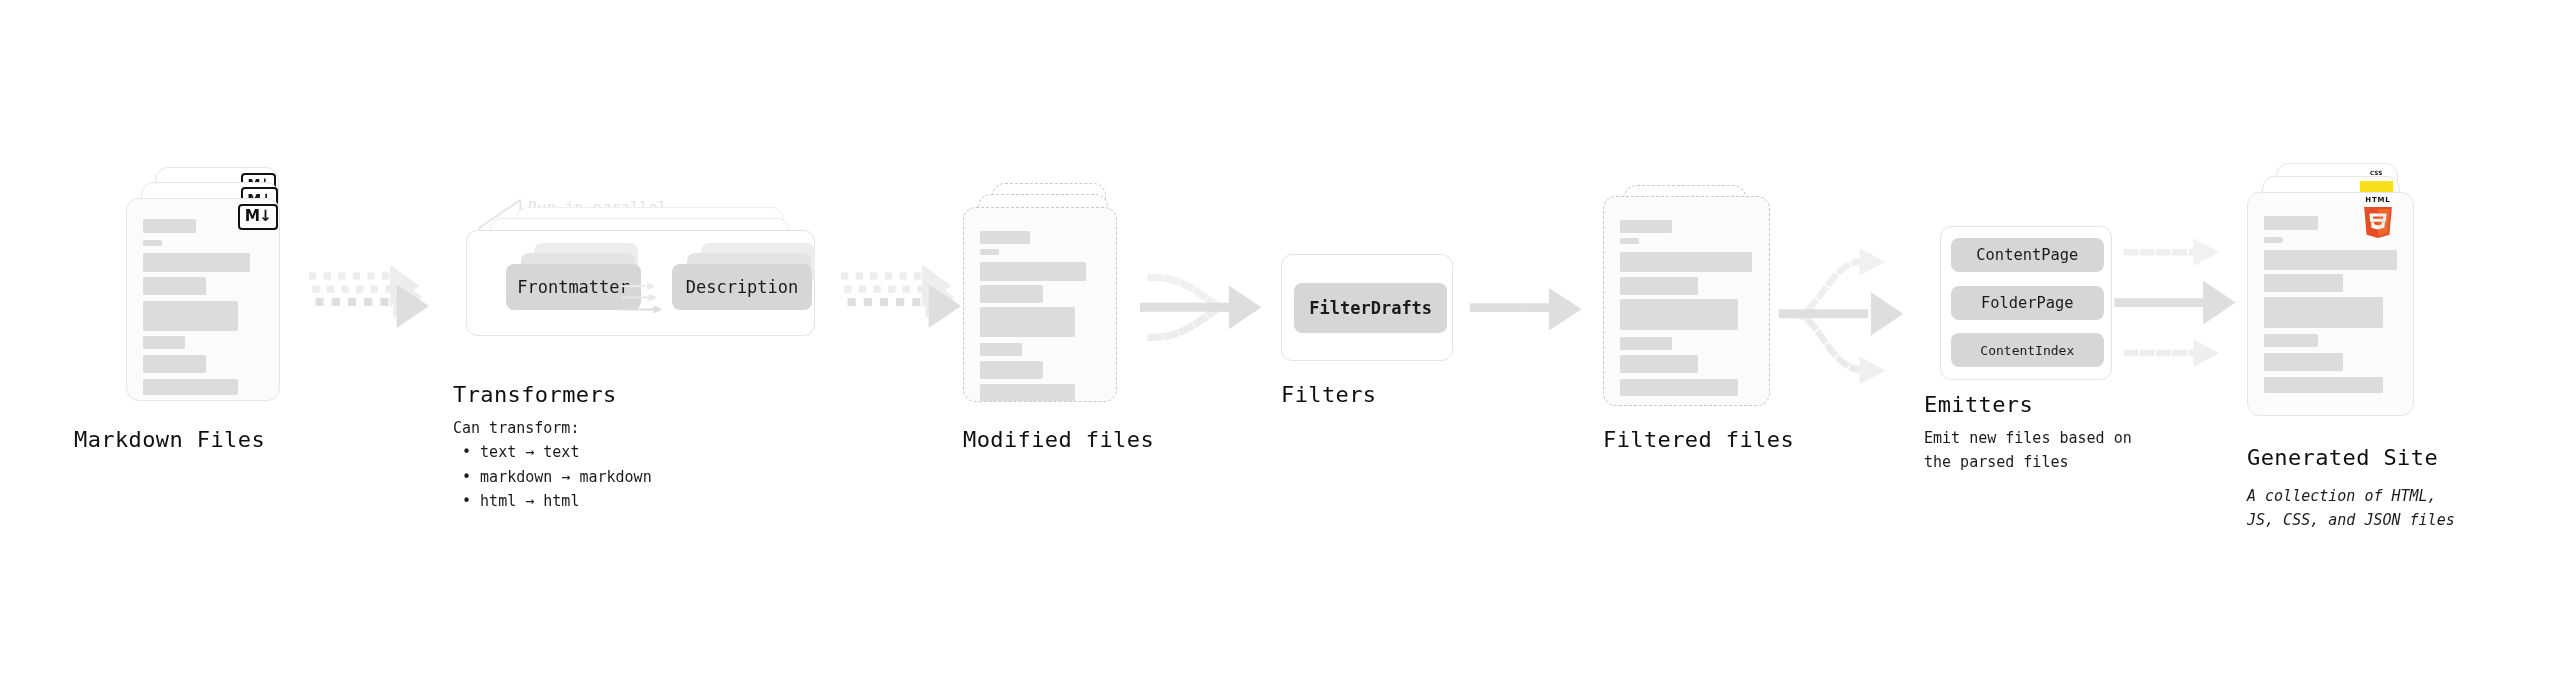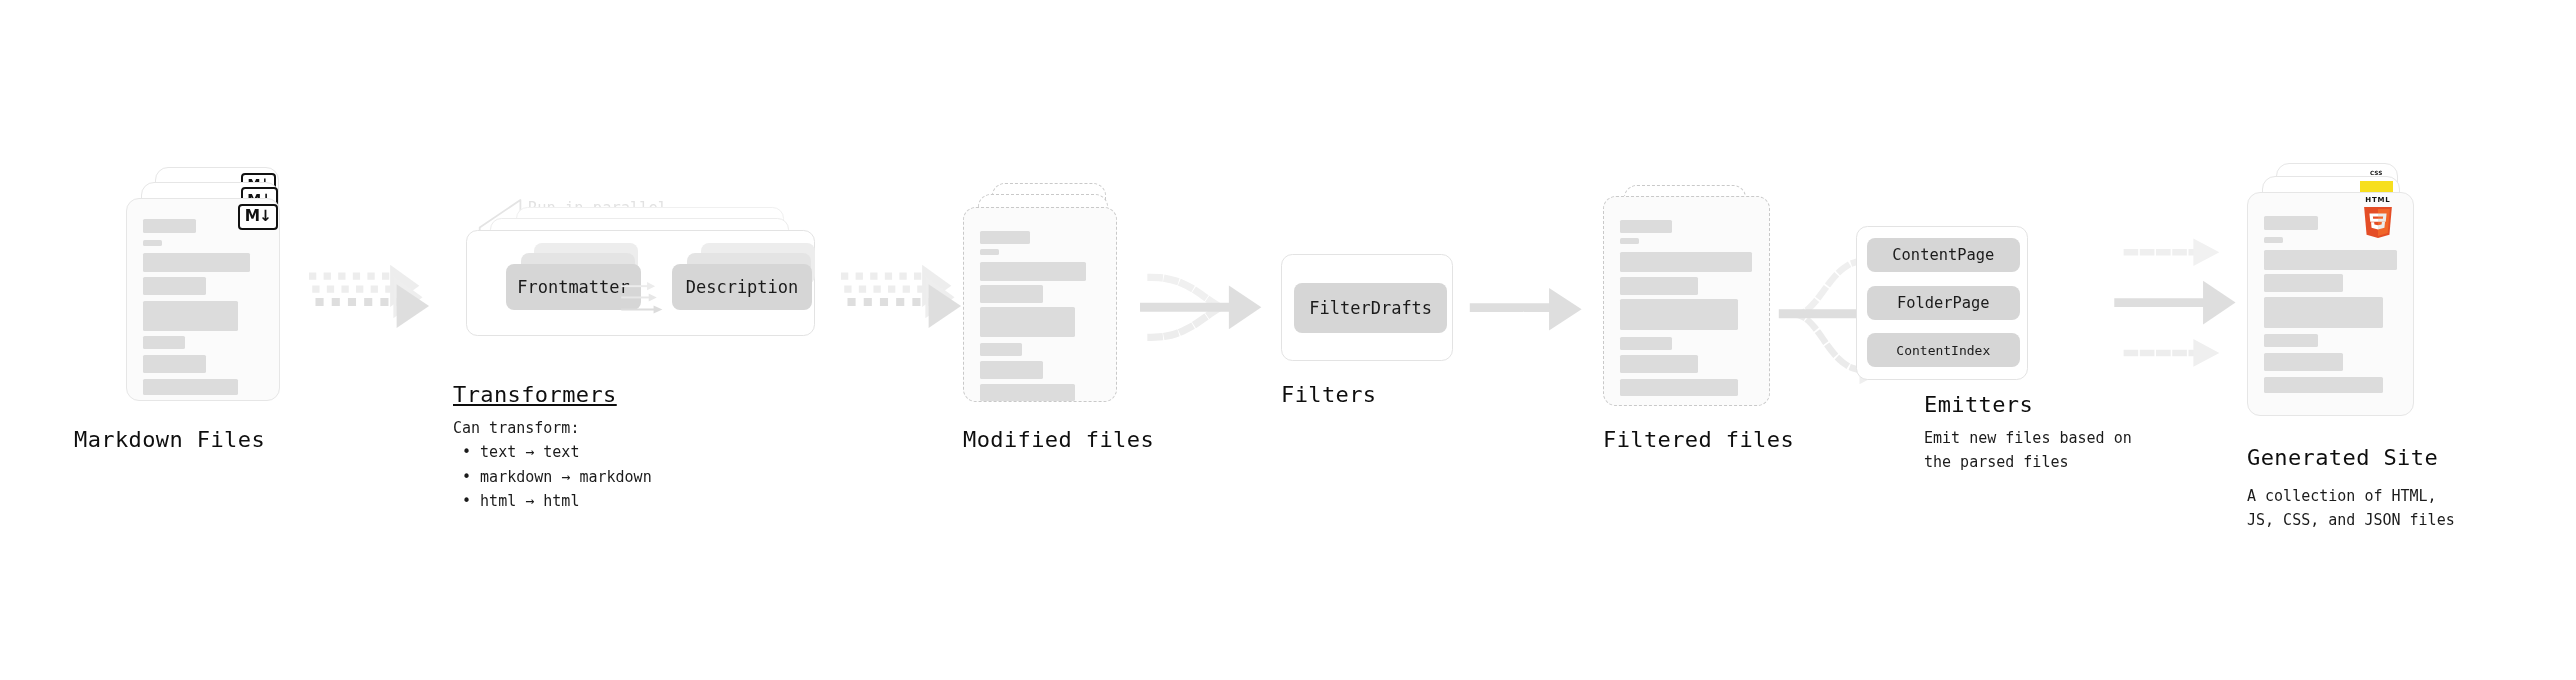--- a/index.html
+++ b/index.html
@@ -182,21 +182,21 @@
         <line x1="4" y1="19" x2="40" y2="19"></line>
       </g>
       <polygon points="38,14 48,19 38,24" fill="#e7e7e7"></polygon>
       <g stroke="#dcdcdc" stroke-width="2.4" fill="none">
         <line x1="4" y1="34" x2="46" y2="34"></line>
       </g>
       <polygon points="44,29 55,34 44,39" fill="#dcdcdc"></polygon>
     </svg>
   </div>
 
-  <div class="title" style="left:453px; top:382px;text-decoration:underline;">Transformers</div>
+  <div class="title" style="left:453px; top:382px;">Transformers</div>
   <div class="sub" style="left:453px; top:416px;">Can transform:
  • text → text
  • markdown → markdown
  • html → html</div>
 
   <svg style="left:841px; top:268px; width:146px; height:73px;" viewBox="0 0 180 90">
     <g fill="none" stroke="#ededed" stroke-width="9" stroke-dasharray="9 9">
       <line x1="0" y1="10" x2="110" y2="10"></line>
       <line x1="4" y1="26" x2="114" y2="26"></line>
     </g>
@@ -223,21 +223,21 @@
   <div class="title" style="left:963px; top:427px;">Modified files</div>
 
   <svg style="left:1138px; top:264px; width:142px; height:98px;" viewBox="0 0 175 120">
     <path d="M 16 16 C 60 16, 78 40, 100 52" fill="none" stroke="#f0f0f0" stroke-width="9" stroke-dasharray="10 10" stroke-linecap="square"></path>
     <path d="M 16 90 C 60 90, 78 66, 100 54" fill="none" stroke="#ededed" stroke-width="9" stroke-dasharray="10 10" stroke-linecap="square"></path>
     <line x1="8" y1="53" x2="110" y2="53" stroke="#dedede" stroke-width="11" stroke-dasharray="11 11" stroke-linecap="square"></line>
     <polygon points="112,26 152,53 112,80" fill="#dedede"></polygon>
   </svg>
 
   <div class="pbox" style="left:1281px; top:254px; width:172px; height:107px;">
-    <div class="chip" style="left:12.2px; top:28px; width:153px; height:50px;">FilterDrafts</div>
+    <div class="chip" style="left:12.2px; top:28px; width:153px; height:50px;font-weight:bold;">FilterDrafts</div>
   </div>
   <div class="title" style="left:1281px; top:382px;">Filters</div>
 
   <svg style="left:1471px; top:288px; width:122px; height:49px;" viewBox="0 0 150 60">
     <line x1="4" y1="24" x2="96" y2="24" stroke="#dedede" stroke-width="11" stroke-dasharray="11 11" stroke-linecap="square"></line>
     <polygon points="96,0 136,26 96,52" fill="#dedede"></polygon>
   </svg>
 
   <div class="cardstack" style="left:1603px; top:185px; width:175px; height:236px;">
     <div class="card dashed back" style="left:21px; top:0px; width:122px; height:39px;"></div>
@@ -256,21 +256,21 @@
 
   <svg style="left:1780px; top:248px; width:146px; height:134px;" viewBox="0 0 180 165">
     <path d="M 18 82 C 48 82, 60 20, 100 16" fill="none" stroke="#efefef" stroke-width="8" stroke-dasharray="10 10" stroke-linecap="square"></path>
     <polygon points="98,0 130,17 98,34" fill="#f1f1f1"></polygon>
     <path d="M 18 82 C 48 82, 60 148, 100 150" fill="none" stroke="#ebebeb" stroke-width="8" stroke-dasharray="10 10" stroke-linecap="square"></path>
     <polygon points="98,134 130,151 98,168" fill="#efefef"></polygon>
     <line x1="4" y1="81" x2="112" y2="81" stroke="#dedede" stroke-width="11" stroke-dasharray="11 11" stroke-linecap="square"></line>
     <polygon points="112,54 152,81 112,108" fill="#dedede"></polygon>
   </svg>
 
-  <div class="pbox" style="left:1856px; top:226px; width:172px; height:154px;">
+  <div class="pbox" style="left:1940px; top:226px; width:172px; height:154px;">
     <div class="chip" style="left:9.8px; top:11.4px; width:153px; height:34px; font-size:15.4px;">ContentPage</div>
     <div class="chip" style="left:9.8px; top:59px; width:153px; height:34px; font-size:15.4px;">FolderPage</div>
     <div class="chip" style="left:9.8px; top:106px; width:153px; height:34px; font-size:13px;">ContentIndex</div>
   </div>
   <div class="title" style="left:1924px; top:392px;">Emitters</div>
   <div class="sub" style="left:1924px; top:426px;">Emit new files based on
 the parsed files</div>
 
   <svg style="left:2109px; top:236px; width:146px; height:134px;" viewBox="0 0 180 165">
     <line x1="22" y1="20" x2="108" y2="20" stroke="#efefef" stroke-width="8" stroke-dasharray="10 10" stroke-linecap="square"></line>
@@ -309,17 +309,17 @@
         <polygon points="0,0 34,0 31,34 17,38 3,34" fill="#e44d26"></polygon>
         <polygon points="17,2.5 31.5,2.5 29,32 17,35.5" fill="#f16529"></polygon>
         <path d="M 17 8 L 6.5 8 L 7.5 18 L 17 18 L 17 14.5 L 11 14.5 L 10.7 11.5 L 17 11.5 Z" fill="#ffffff"></path>
         <path d="M 17 22.5 L 12.6 21.4 L 12.3 18.8 L 8.5 18.8 L 9.1 25.4 L 17 27.6 Z" fill="#ffffff"></path>
         <path d="M 17 8 L 27.5 8 L 26.5 18 L 17 18 L 17 14.5 L 23 14.5 L 23.3 11.5 L 17 11.5 Z" fill="#ebebeb"></path>
         <path d="M 17 22.5 L 21.4 21.4 L 21.8 18 L 25.6 18 L 24.9 25.4 L 17 27.6 Z" fill="#ebebeb"></path>
       </svg>
     </div>
   </div>
   <div class="title" style="left:2247px; top:445px;">Generated Site</div>
-  <div class="sub" style="left:2247px; top:484px;">A collection of HTML,
+  <div class="sub" style="left:2247px; top:484px;font-style:italic;">A collection of HTML,
 JS, CSS, and JSON files</div>
 
 </div>
 
 
 </body></html>

